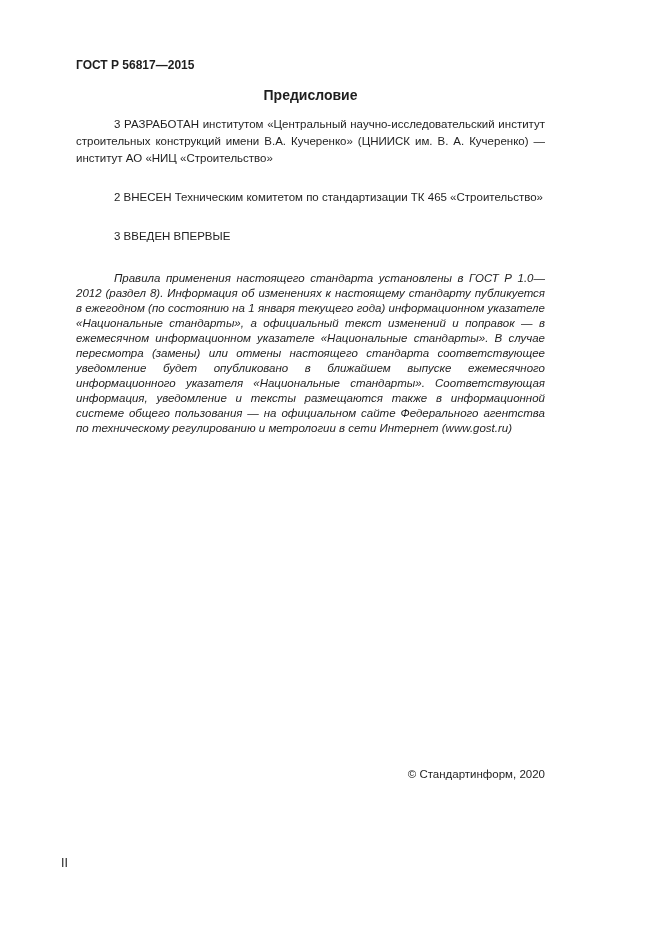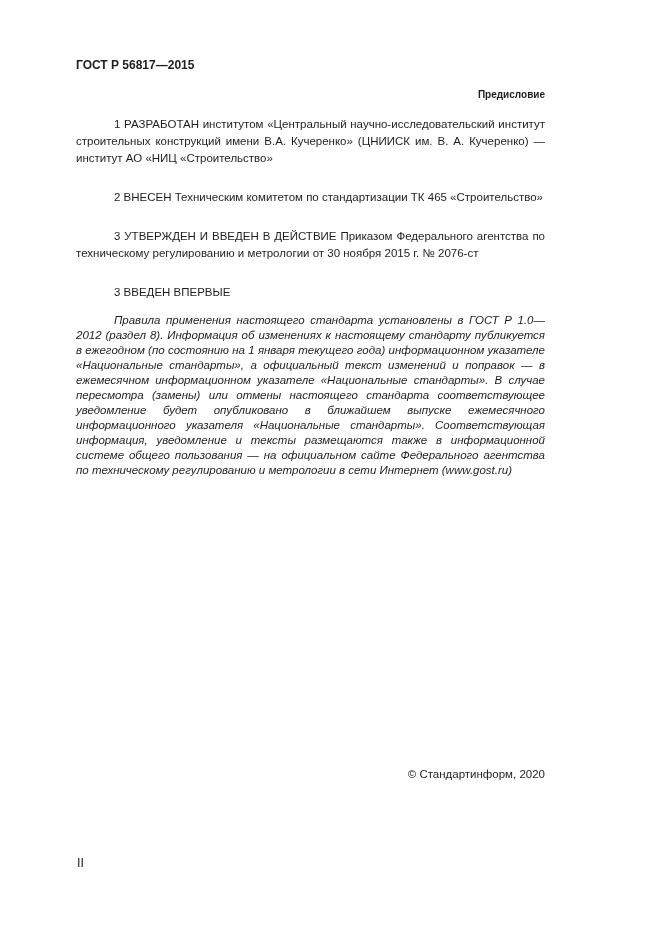--- a/index.html
+++ b/index.html
@@ -19,43 +19,43 @@
   }
   .content {
     padding: 58px 47px 0 76px;
   }
   .doc-code {
     font-weight: bold;
     font-size: 12px;
     line-height: 14px;
   }
   .page-title {
-    text-align: right;
+    text-align: center;
     font-weight: bold;
-    font-size: 10px;
+    font-size: 14px;
     line-height: 16px;
     margin-top: 15px;
   }
   .foreword-item {
     font-size: 11.5px;
     line-height: 17px;
     text-align: justify;
     text-indent: 38px;
     margin-top: 22px;
   }
   .foreword-item.first {
     margin-top: 13px;
   }
   .italic-note {
     font-style: italic;
     font-size: 11.5px;
     line-height: 15px;
     text-align: justify;
     text-indent: 38px;
-    margin-top: 12px;
+    margin-top: 26px;
   }
   .copyright {
     position: absolute;
     top: 767px;
     right: 47px;
     font-size: 11.5px;
     line-height: 14px;
   }
   .reproduction-notice {
     position: absolute;
@@ -63,39 +63,38 @@
     left: 76px;
     right: 47px;
     font-size: 11.5px;
     line-height: 16px;
     text-align: justify;
     text-indent: 38px;
   }
   .page-number {
     position: absolute;
     top: 856px;
-    left: 77px;
+    left: 61px;
     font-size: 12.5px;
     line-height: 14px;
   }
 </style>
 </head>
 <body>
 
 <div class="page">
   <div class="content">
     <div class="doc-code">ГОСТ Р 56817—2015</div>
 
     <div class="page-title">Предисловие</div>
 
-    <p class="foreword-item first">1 РАЗРАБОТАН институтом «Центральный научно-исследовательский институт строительных конструкций имени В.А. Кучеренко» (ЦНИИСК им. В. А. Кучеренко) — институт АО «НИЦ «Строительство»</p>
+    <p class="foreword-item first">3 РАЗРАБОТАН институтом «Центральный научно-исследовательский институт строительных конструкций имени В.А. Кучеренко» (ЦНИИСК им. В. А. Кучеренко) — институт АО «НИЦ «Строительство»</p>
 
     <p class="foreword-item">2 ВНЕСЕН Техническим комитетом по стандартизации ТК 465 «Строительство»</p>
 
-    <p class="foreword-item">3 УТВЕРЖДЕН И ВВЕДЕН В ДЕЙСТВИЕ Приказом Федерального агентства по техническому регулированию и метрологии от 30 ноября 2015 г. № 2076-ст</p>
 
     <p class="foreword-item">3 ВВЕДЕН ВПЕРВЫЕ</p>
 
     <p class="italic-note">Правила применения настоящего стандарта установлены в ГОСТ Р 1.0—2012 (раздел 8). Информация об изменениях к настоящему стандарту публикуется в ежегодном (по состоянию на 1 января текущего года) информационном указателе «Национальные стандарты», а официальный текст изменений и поправок — в ежемесячном информационном указателе «Национальные стандарты». В случае пересмотра (замены) или отмены настоящего стандарта соответствующее уведомление будет опубликовано в ближайшем выпуске ежемесячного информационного указателя «Национальные стандарты». Соответствующая информация, уведомление и тексты размещаются также в информационной системе общего пользования — на официальном сайте Федерального агентства по техническому регулированию и метрологии в сети Интернет (www.gost.ru)</p>
   </div>
 
   <div class="copyright">© Стандартинформ, 2020</div>
 
 
   <div class="page-number">II</div>

